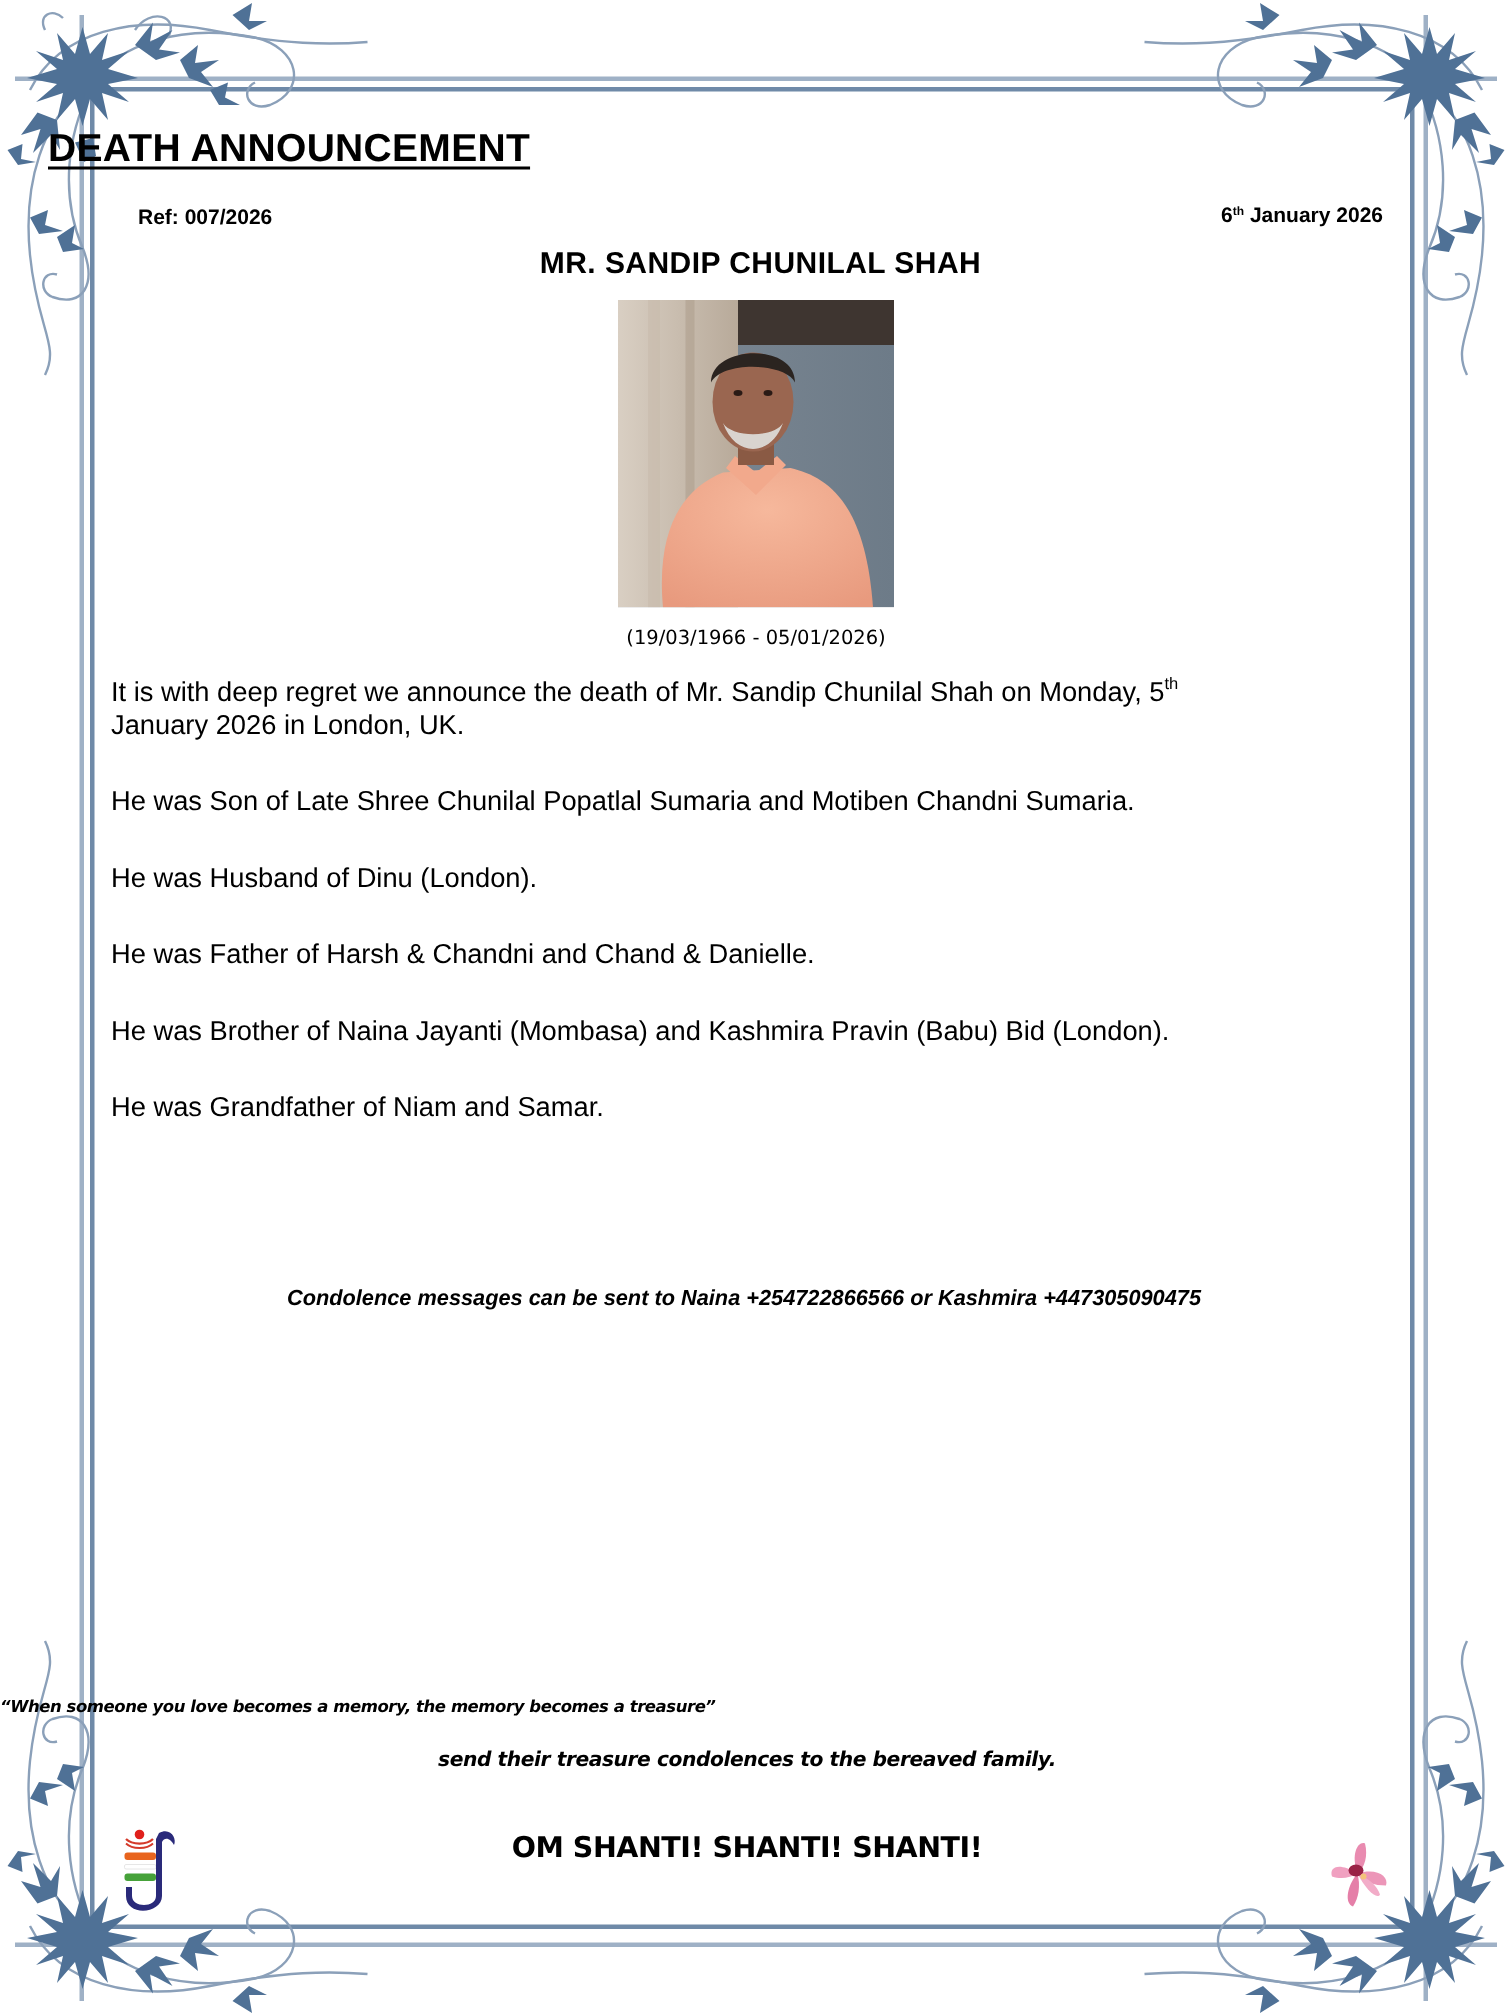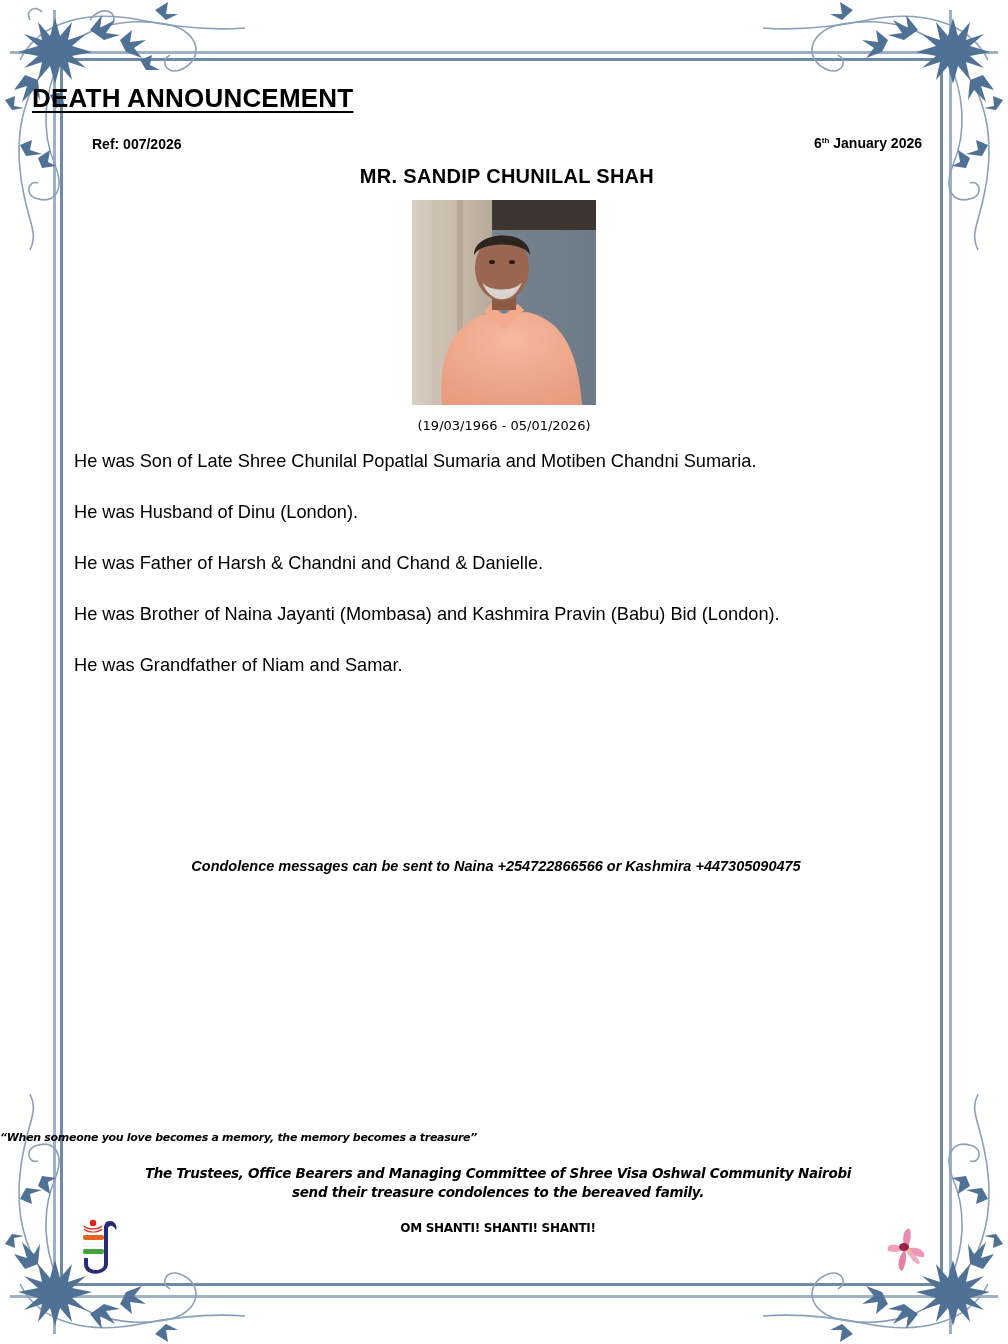--- a/index.html
+++ b/index.html
@@ -20,21 +20,21 @@
   .date sup{font-size:8px;vertical-align:5px;}
   .name{position:absolute;left:0;width:1014px;top:165px;text-align:center;font-size:20px;font-weight:bold;letter-spacing:0.3px;}
   .photo{position:absolute;left:412px;top:200px;width:184px;height:205px;overflow:hidden;}
   .lifespan{position:absolute;left:0;width:1008px;top:418px;text-align:center;font-size:13px;font-family:"DejaVu Sans",sans-serif;}
   .body{position:absolute;left:74px;top:450px;width:860px;font-size:18.2px;line-height:22px;}
   .body p{margin:0 0 29px 0;}
   .body sup{font-size:11px;vertical-align:8px;line-height:0;}
   .condolence{position:absolute;left:0;width:992px;top:858px;text-align:center;font-size:14.5px;font-weight:bold;font-style:italic;}
   .quote{position:absolute;left:0;width:1000px;top:1131px;font-size:11px;font-weight:bold;font-style:italic;font-family:"DejaVu Sans",sans-serif;letter-spacing:-0.3px;}
   .trustees{position:absolute;left:0;width:996px;top:1164px;text-align:center;font-size:13.5px;line-height:19px;font-weight:bold;font-style:italic;font-family:"DejaVu Sans",sans-serif;letter-spacing:-0.3px;}
-  .shanti{position:absolute;left:0;width:996px;top:1221px;text-align:center;font-size:12px;font-weight:bold;font-family:"DejaVu Sans",sans-serif;letter-spacing:-0.3px;}
+  .shanti{position:absolute;left:0;width:996px;top:1221px;text-align:center;font-size:19px;font-weight:bold;font-family:"DejaVu Sans",sans-serif;letter-spacing:-0.3px;}
   .logo{position:absolute;left:80px;top:1216px;width:40px;height:62px;}
   .flower{position:absolute;left:880px;top:1225px;width:50px;height:50px;}
 </style>
 </head>
 <body>
 
 <div class="frame-line thin" style="left:10px;right:10px;top:51px;height:3px;"></div>
 <div class="frame-line" style="left:56px;right:56px;top:58px;height:3px;"></div>
 <div class="frame-line thin" style="left:10px;right:10px;top:1295px;height:3px;"></div>
 <div class="frame-line" style="left:56px;right:56px;top:1283px;height:3px;"></div>
@@ -165,32 +165,32 @@
     <ellipse cx="90" cy="68" rx="27" ry="33" fill="#9a6650"></ellipse>
     <path d="M62 55 C 62 30, 118 28, 118 55 C 112 42, 70 40, 62 55 Z" fill="#2b2420"></path>
     <path d="M70 82 C 78 105, 102 105, 110 82 C 104 92, 76 92, 70 82 Z" fill="#d9d4cf"></path>
     <ellipse cx="80" cy="62" rx="3" ry="2" fill="#2a1a15"></ellipse>
     <ellipse cx="100" cy="62" rx="3" ry="2" fill="#2a1a15"></ellipse>
   </svg>
 </div>
 <div class="lifespan">(19/03/1966 - 05/01/2026)</div>
 
 <div class="body">
+  <p><span>It is with deep regret we announce the death of Mr. Sandip Chunilal Shah on Monday, 5</span><sup>th</sup><br><span> January 2026 in London, UK.</span></p>
   <p>He was Son of Late Shree Chunilal Popatlal Sumaria and Motiben Chandni Sumaria.</p>
   <p>He was Husband of Dinu (London).</p>
   <p>He was Father of Harsh &amp; Chandni and Chand &amp; Danielle.</p>
   <p>He was Brother of Naina Jayanti (Mombasa) and Kashmira Pravin (Babu) Bid (London).</p>
   <p>He was Grandfather of Niam and Samar.</p>
 </div>
 
 <div class="condolence">Condolence messages can be sent to Naina +254722866566 or Kashmira +447305090475</div>
 
 <div class="quote">“When someone you love becomes a memory, the memory becomes a treasure”</div>
 <div class="trustees">
-  <div>The Trustees, Office Bearers and Managing Committee of Shree Visa Oshwal Community Nairobi</div>
   <div>send their treasure condolences to the bereaved family.</div>
 </div>
 <div class="shanti">OM SHANTI! SHANTI! SHANTI!</div>
 
 <div class="logo">
   <svg viewBox="0 0 40 62" width="40" height="62">
     <path d="M4 10 C 8 14, 18 14, 22 10" fill="none" stroke="#d43a2a" stroke-width="1.5"></path>
     <path d="M4 13 C 8 17, 18 17, 22 13" fill="none" stroke="#d43a2a" stroke-width="1.2"></path>
     <circle cx="13" cy="7" r="3.2" fill="#e0201c"></circle>
     <rect x="3" y="19" width="21" height="5" rx="2" fill="#e8641e"></rect>

